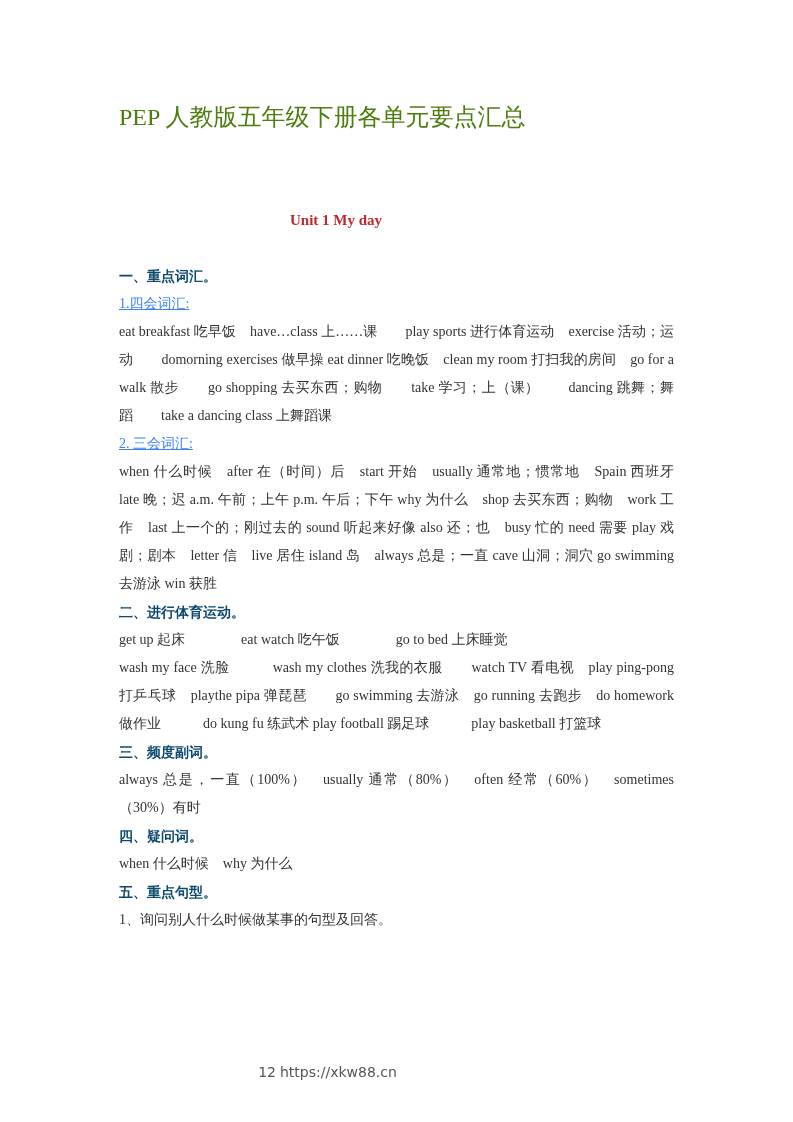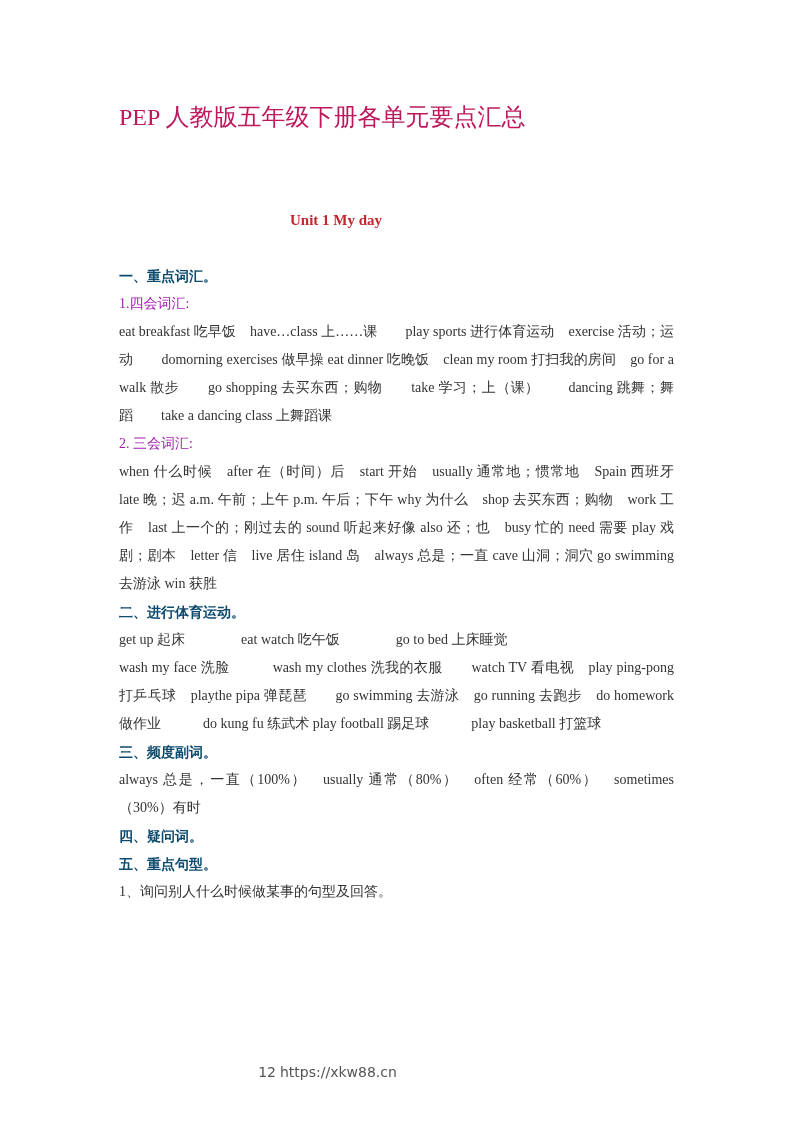--- a/index.html
+++ b/index.html
@@ -14,21 +14,21 @@
       overflow: hidden;
       font-family: "Liberation Serif", "DejaVu Serif", serif;
       color: #222222;
     }
     .page-title {
       position: absolute;
       left: 119px;
       top: 100px;
       font-size: 24px;
       line-height: 34px;
-      color: #be185d;
+      color: #4d7c0f;
       font-family: "Liberation Serif", "DejaVu Sans", serif;
       margin: 0;
       font-weight: normal;
     }
     .unit-title {
       position: absolute;
       left: 0;
       width: 672px;
       top: 212px;
       text-align: center;
@@ -50,21 +50,22 @@
       margin: 0;
       text-align: justify;
     }
     .heading {
       font-family: "DejaVu Sans", "Liberation Sans", sans-serif;
       font-weight: bold;
       font-size: 14px;
       color: #0c4a6e;
     }
     .sub {
-      color: #a21caf;
+      color: #3b82f6;
+      text-decoration: underline;
     }
     .word-list {
       color: #333333;
       letter-spacing: 0;
     }
     .footer {
       position: absolute;
       left: 0;
       width: 655px;
       top: 1064px;
@@ -90,20 +91,21 @@
   <p class="word-list">when 什么时候　after 在（时间）后　start 开始　usually 通常地；惯常地　Spain 西班牙　late 晚；迟 a.m. 午前；上午 p.m. 午后；下午 why 为什么　shop 去买东西；购物　work 工作　last 上一个的；刚过去的 sound 听起来好像 also 还；也　busy 忙的 need 需要 play 戏剧；剧本　letter 信　live 居住 island 岛　always 总是；一直 cave 山洞；洞穴 go swimming 去游泳 win 获胜</p>
 
   <p class="heading">二、进行体育运动。</p>
   <p class="word-list">get up 起床　　　　eat watch 吃午饭　　　　go to bed 上床睡觉</p>
   <p class="word-list">wash my face 洗脸　　　wash my clothes 洗我的衣服　　watch TV 看电视　play ping-pong 打乒乓球　playthe pipa 弹琵琶　　go swimming 去游泳　go running 去跑步　do homework 做作业　　　do kung fu 练武术 play football 踢足球　　　play basketball 打篮球</p>
 
   <p class="heading">三、频度副词。</p>
   <p class="word-list">always 总是，一直（100%）　usually 通常（80%）　often 经常（60%）　sometimes（30%）有时</p>
 
   <p class="heading">四、疑问词。</p>
+  <p class="word-list"> when 什么时候　why 为什么</p>
 
   <p class="heading">五、重点句型。</p>
   <p class="word-list">1、询问别人什么时候做某事的句型及回答。</p>
 </div>
 
 <div class="footer">
   <span>12</span><span>https://xkw88.cn</span>
 </div>
 
 </body></html>

